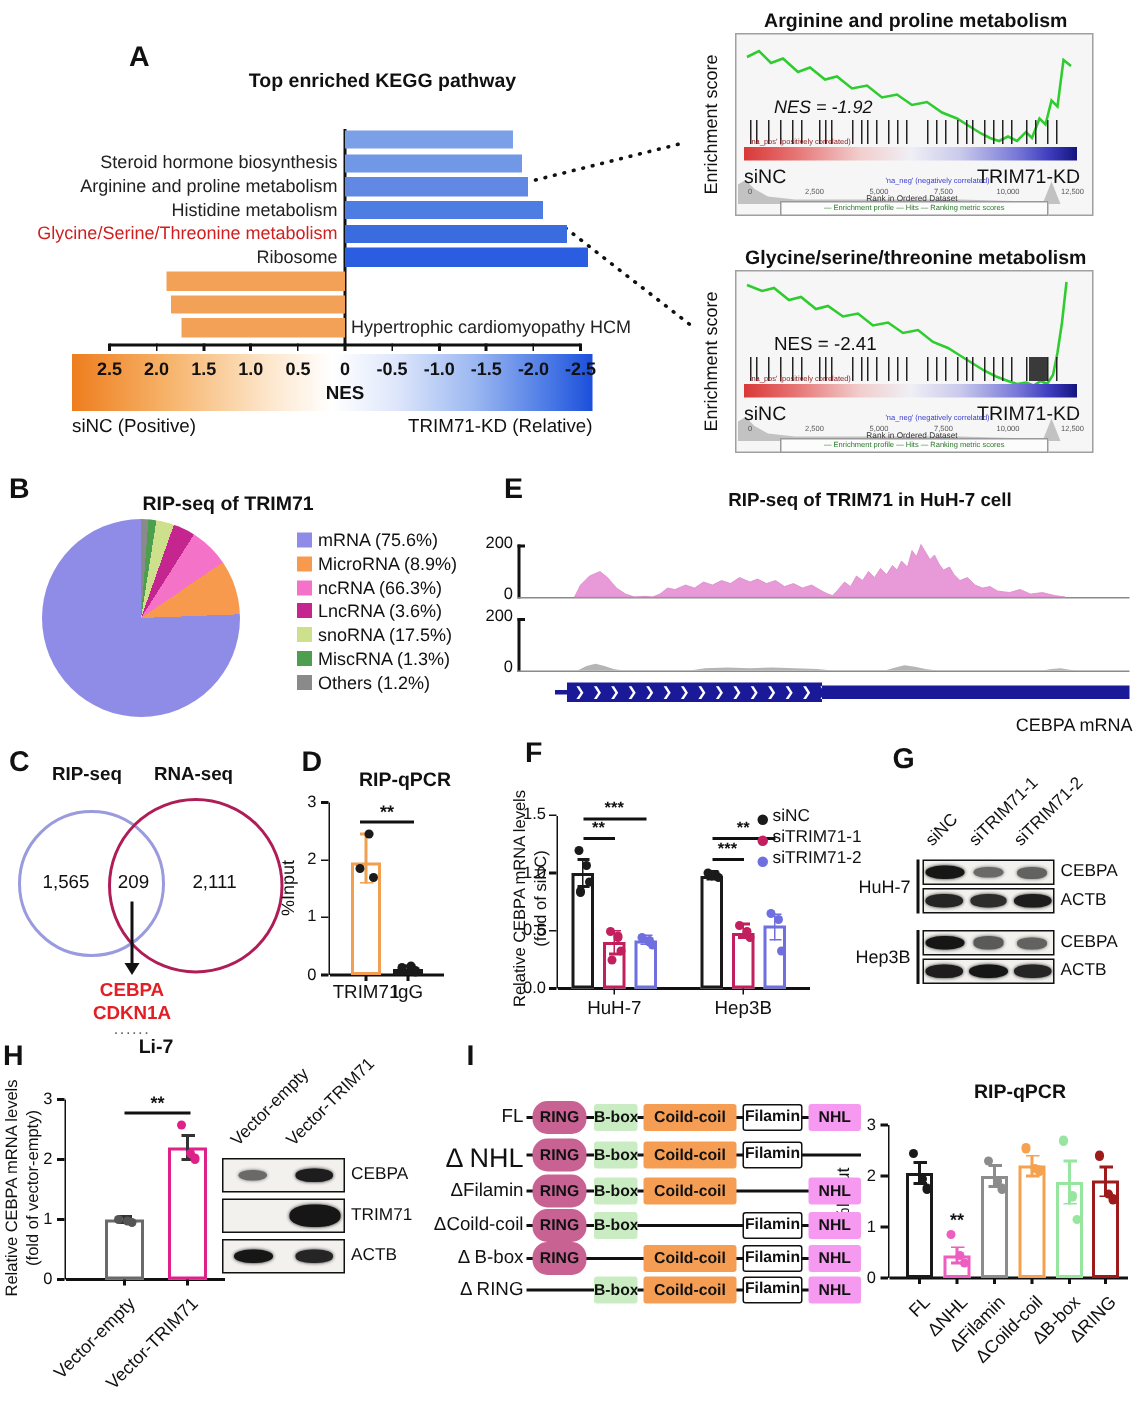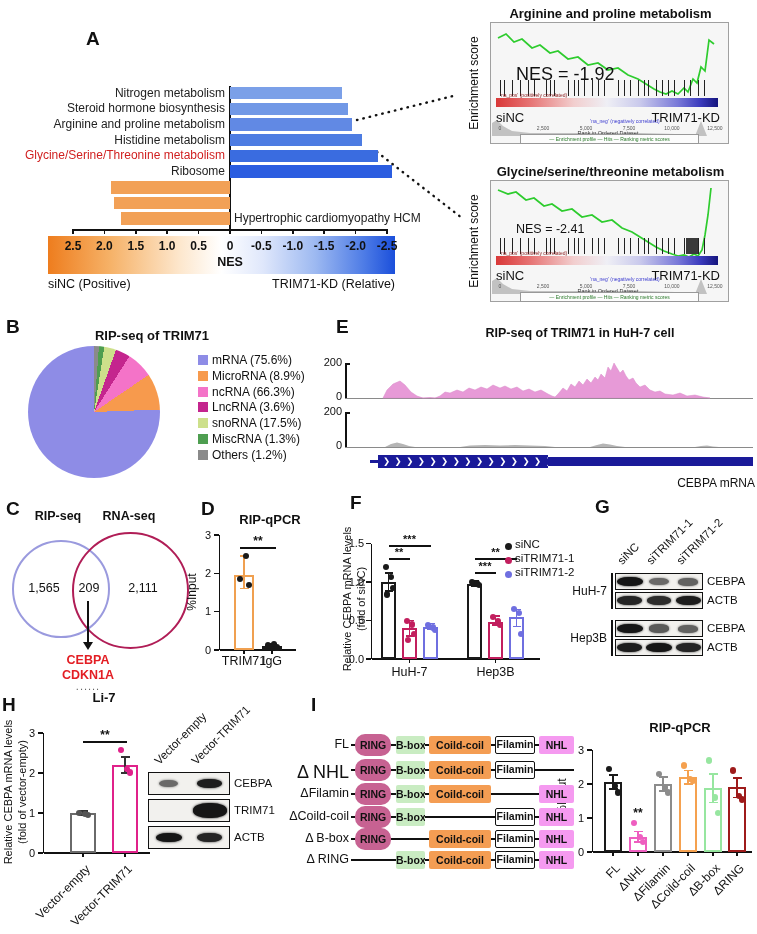--- a/index.html
+++ b/index.html
@@ -18,20 +18,21 @@
   <span class="plabel" style="left:86px;top:28px;">A</span>
   <span class="plabel" style="left:6px;top:316px;">B</span>
   <span class="plabel" style="left:6px;top:498px;">C</span>
   <span class="plabel" style="left:201px;top:498px;">D</span>
   <span class="plabel" style="left:336px;top:316px;">E</span>
   <span class="plabel" style="left:350px;top:492px;">F</span>
   <span class="plabel" style="left:595px;top:496px;">G</span>
   <span class="plabel" style="left:2px;top:694px;">H</span>
   <span class="plabel" style="left:311px;top:694px;">I</span>
 
+  <div class="btitle" style="left:135px;top:46px;width:240px;">Top enriched KEGG pathway</div>
   <div class="abs" style="left:48px;top:236px;width:347px;height:38px;background:linear-gradient(90deg,#ee7d1e 0%,#f6b268 18%,#fde7cd 38%,#ffffff 50%,#dfe7fb 62%,#9db9f1 77%,#4e7ce6 91%,#1b4fdb 100%);"></div>
   <div class="abs" style="left:200px;top:255px;width:60px;text-align:center;font-size:12.5px;font-weight:bold;">NES</div>
   <div class="abs" style="left:48px;top:277px;font-size:12.5px;">siNC (Positive)</div>
   <div class="abs" style="left:235px;top:277px;width:160px;text-align:right;font-size:12.5px;">TRIM71-KD (Relative)</div>
 
   <svg style="left:350px;top:85px;" width="120" height="140">
     <line x1="7" y1="35" x2="107" y2="10" stroke="#111" stroke-width="2.4" stroke-dasharray="0.5 6" stroke-linecap="round"></line>
     <line x1="27" y1="67" x2="112" y2="133" stroke="#111" stroke-width="2.4" stroke-dasharray="0.5 6" stroke-linecap="round"></line>
   </svg>
 
@@ -88,21 +89,20 @@
   <div class="abs" style="left:276px;top:593px;width:170px;text-align:center;font-size:11px;transform:rotate(-90deg);">(fold of siNC)</div>
 
   <div class="btitle" style="left:64px;top:690px;width:80px;">Li-7</div>
   <div class="abs" style="left:-77px;top:786px;width:170px;text-align:center;font-size:11px;transform:rotate(-90deg);">Relative CEBPA mRNA levels</div>
   <div class="abs" style="left:-63px;top:786px;width:170px;text-align:center;font-size:11px;transform:rotate(-90deg);">(fold of vector-empty)</div>
 
   <div class="btitle" style="left:630px;top:720px;width:100px;">RIP-qPCR</div>
   <div class="abs" style="left:482px;top:790px;width:160px;text-align:center;font-size:12px;transform:rotate(-90deg);">%Input</div>
 
 <div style="position: absolute; left: 229.2px; top: 86px; width: 1.6px; height: 144px; background: rgb(17, 17, 17);"></div>
-    <div style="position: absolute; left: 0px; top: 85.5px; width: 225px; text-align: right; font-size: 12px; white-space: nowrap; color: rgb(34, 34, 34);">Nitrogen metabolism</div>
     <div style="position: absolute; left: 230px; top: 86.8px; width: 112.412px; height: 12.5px; background: rgb(123, 160, 232);"></div>
     <div style="position: absolute; left: 0px; top: 101.2px; width: 225px; text-align: right; font-size: 12px; white-space: nowrap; color: rgb(34, 34, 34);">Steroid hormone biosynthesis</div>
     <div style="position: absolute; left: 230px; top: 102.5px; width: 118.064px; height: 12.5px; background: rgb(113, 152, 230);"></div>
     <div style="position: absolute; left: 0px; top: 116.9px; width: 225px; text-align: right; font-size: 12px; white-space: nowrap; color: rgb(34, 34, 34);">Arginine and proline metabolism</div>
     <div style="position: absolute; left: 230px; top: 118.2px; width: 122.46px; height: 12.5px; background: rgb(97, 137, 228);"></div>
     <div style="position: absolute; left: 0px; top: 132.6px; width: 225px; text-align: right; font-size: 12px; white-space: nowrap; color: rgb(34, 34, 34);">Histidine metabolism</div>
     <div style="position: absolute; left: 230px; top: 133.9px; width: 131.88px; height: 12.5px; background: rgb(77, 124, 226);"></div>
     <div style="position: absolute; left: 0px; top: 148.3px; width: 225px; text-align: right; font-size: 12px; white-space: nowrap; color: rgb(208, 31, 31);">Glycine/Serine/Threonine metabolism</div>
     <div style="position: absolute; left: 230px; top: 149.6px; width: 147.58px; height: 12.5px; background: rgb(58, 108, 224);"></div>
     <div style="position: absolute; left: 0px; top: 164px; width: 225px; text-align: right; font-size: 12px; white-space: nowrap; color: rgb(34, 34, 34);">Ribosome</div>
@@ -132,21 +132,21 @@
     <div style="position: absolute; left: 306.2px; top: 239px; width: 36px; text-align: center; font-size: 12px; font-weight: bold;">-1.5</div>
     <div style="position: absolute; left: 354.85px; top: 229px; width: 1.5px; height: 5px; background: rgb(17, 17, 17);"></div>
     <div style="position: absolute; left: 337.6px; top: 239px; width: 36px; text-align: center; font-size: 12px; font-weight: bold;">-2.0</div>
     <div style="position: absolute; left: 386.25px; top: 229px; width: 1.5px; height: 5px; background: rgb(17, 17, 17);"></div>
     <div style="position: absolute; left: 369px; top: 239px; width: 36px; text-align: center; font-size: 12px; font-weight: bold;">-2.5</div>
     <svg width="237" height="120" style="position: absolute; left: 490px; top: 22px; overflow: visible;">
       <path d="M8,16 L16,12 L24,20 L32,17 L42,26 L50,23 L60,31 L68,29 L78,37 L88,35 L98,43 L108,41 L118,48 L128,46 L138,53 L148,57 L156,62 L164,67 L170,70 L176,72 L182,69 L188,72 L194,66 L198,70 L203,57 L207,61 L211,45 L215,49 L219,18 L224,22" fill="none" stroke="#2ecc2e" stroke-width="1.7"></path>
       <path d="M2,114 L2,101 L7,98 L13,104 L22,109 L40,111 L150,111 L185,112 L200,113 L205,114 Z" fill="#c2c2c2"></path>
       <path d="M205,114 L211,99 L217,114 Z" fill="#c2c2c2"></path>
     </svg>
-    <div style="position: absolute; left: 516px; top: 64px; font-size: 18px;">NES = -1.92</div>
+    <div style="position: absolute; left: 516px; top: 64px; font-size: 12px; font-style: italic;">NES = -1.92</div>
     <div style="position: absolute; left: 500px; top: 80px; width: 1.2px; height: 16px; background: rgb(34, 34, 34);"></div>
     <div style="position: absolute; left: 504px; top: 80px; width: 1.2px; height: 16px; background: rgb(34, 34, 34);"></div>
     <div style="position: absolute; left: 512px; top: 80px; width: 1.2px; height: 16px; background: rgb(34, 34, 34);"></div>
     <div style="position: absolute; left: 520px; top: 80px; width: 1.2px; height: 16px; background: rgb(34, 34, 34);"></div>
     <div style="position: absolute; left: 528px; top: 80px; width: 1.2px; height: 16px; background: rgb(34, 34, 34);"></div>
     <div style="position: absolute; left: 534px; top: 80px; width: 1.2px; height: 16px; background: rgb(34, 34, 34);"></div>
     <div style="position: absolute; left: 546px; top: 80px; width: 1.2px; height: 16px; background: rgb(34, 34, 34);"></div>
     <div style="position: absolute; left: 550px; top: 80px; width: 1.2px; height: 16px; background: rgb(34, 34, 34);"></div>
     <div style="position: absolute; left: 554px; top: 80px; width: 1.2px; height: 16px; background: rgb(34, 34, 34);"></div>
     <div style="position: absolute; left: 568px; top: 80px; width: 1.2px; height: 16px; background: rgb(34, 34, 34);"></div>

